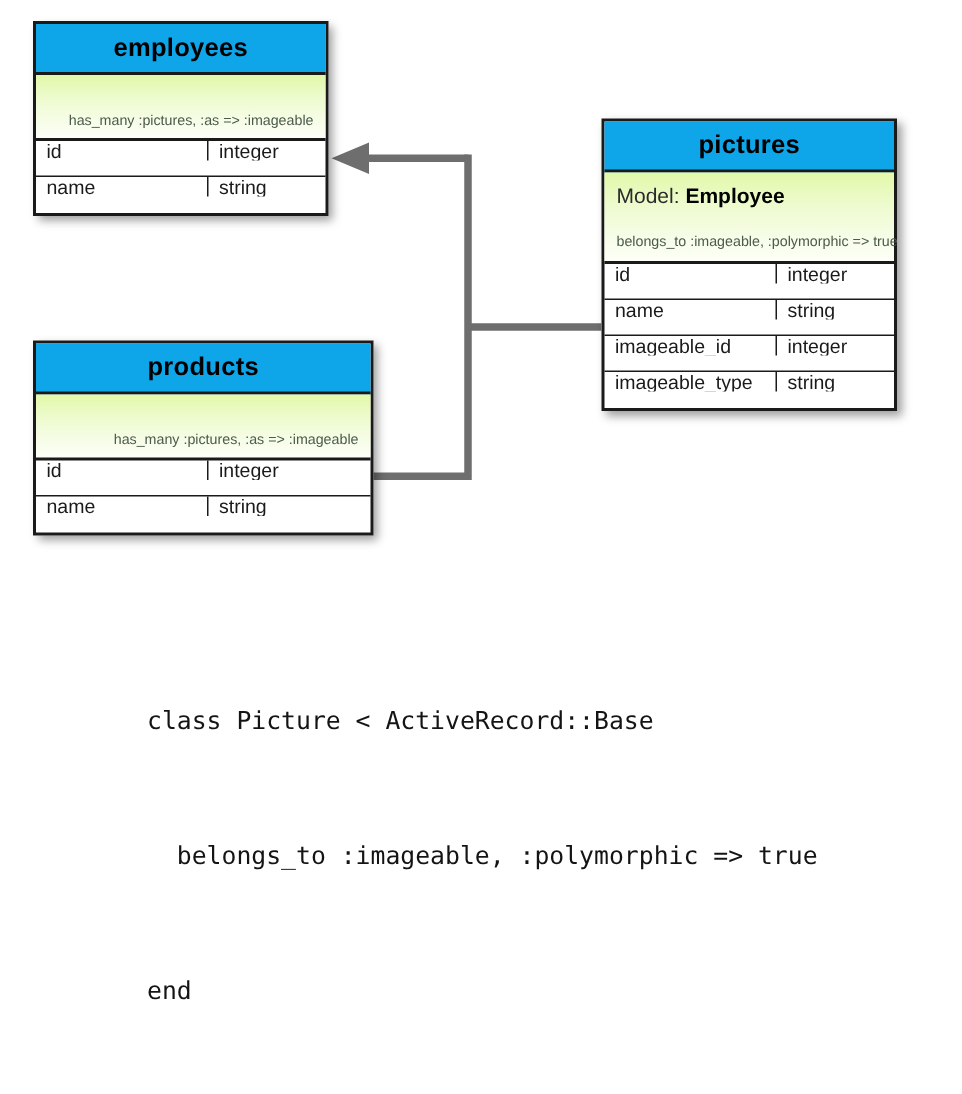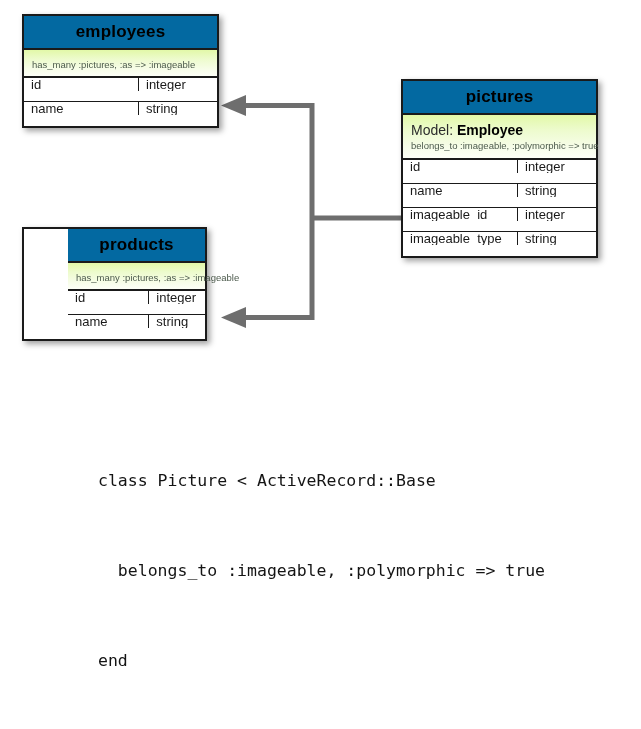--- a/index.html
+++ b/index.html
@@ -29,21 +29,21 @@
     position: absolute;
     box-sizing: border-box;
     border: 2px solid #1a1a1a;
     background: #ffffff;
     box-shadow: 3px 3px 6px rgba(0,0,0,0.38);
     z-index: 5;
   }
 
   .entity-title {
     box-sizing: border-box;
-    background: #0369a1;
+    background: #0ea5e9;
     border-bottom: 2px solid #1a1a1a;
     text-align: center;
     font-weight: bold;
     font-size: 17px;
     color: #000000;
     letter-spacing: 0.2px;
     line-height: 1;
     padding: 7px 0 8px 0;
   }
 
@@ -59,23 +59,24 @@
     line-height: 1.15;
     white-space: nowrap;
   }
   .entity-model .model-line .model-name {
     font-weight: bold;
     color: #000000;
   }
   .entity-model .model-assoc {
     font-size: 9.5px;
     color: #4c5a4c;
-    margin-top: 3px;
+    margin-top: 19px;
     line-height: 1.1;
     white-space: nowrap;
+    text-align: right;
   }
 
   .entity-rows {
     box-sizing: border-box;
   }
   .row {
     display: flex;
     box-sizing: border-box;
     border-bottom: 1px solid #1a1a1a;
     height: 24px;
@@ -91,21 +92,21 @@
     line-height: 1;
     white-space: nowrap;
     overflow: hidden;
   }
   .row .col-name {
     border-right: 1px solid #1a1a1a;
   }
 
   
   #box-employees { left: 22px; top: 14px;  width: 197px; }
-  #box-products  { left: 22px; top: 227px; width: 185px; padding-left: 44px; }
+  #box-products  { left: 22px; top: 227px; width: 227px; }
   #box-pictures  { left: 401px; top: 79px; width: 197px; }
 
   #box-employees .col-name, #box-products .col-name { width: 115px; }
   #box-employees .col-type, #box-products .col-type { width: 78px; }
   #box-pictures .col-name { width: 115px; }
   #box-pictures .col-type { width: 78px; }
 
   
   #connector {
     position: absolute;

